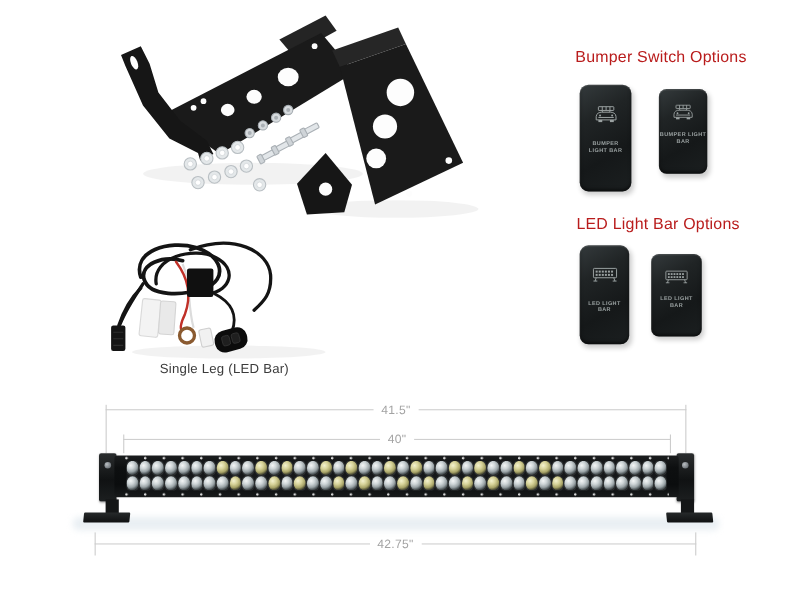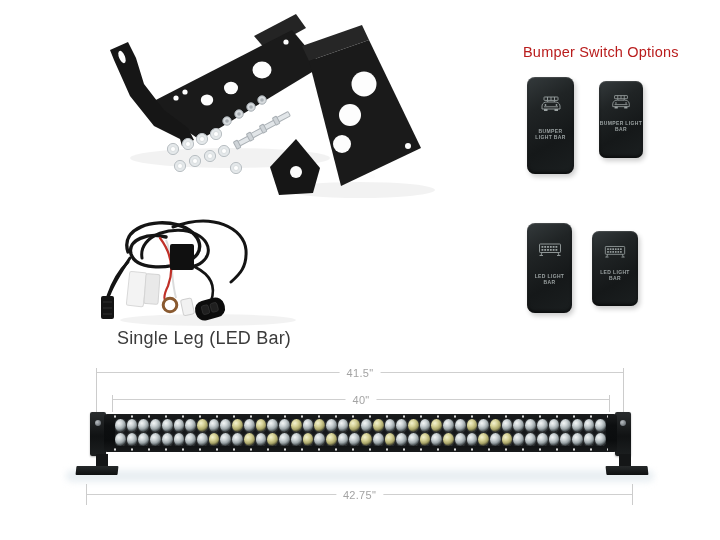--- a/index.html
+++ b/index.html
@@ -28,21 +28,21 @@
   .tall .glyph{margin-top:19px;}
   .short .glyph{margin-top:13px;transform:scale(.92);}
   .sw-label{
     margin-top:15px;text-align:center;font-size:5px;line-height:6px;letter-spacing:.35px;
     color:#9aa1a1;font-weight:700;
   }
   .short .sw-label{margin-top:9px;}
   
   .caption{
     position:absolute;left:98px;top:328px;width:212px;text-align:center;
-    font-size:18px;color:#3b3b3b;letter-spacing:.2px;
+    font-size:12px;color:#3b3b3b;letter-spacing:.2px;
   }
   
   .photo{position:absolute;}
   #brackets-photo{left:30px;top:0px;}
   #harness-photo{left:98px;top:212px;}
   
   .dim{position:absolute;height:1px;background:#cfcfcf;}
   .dim .tick{position:absolute;width:1px;background:#cccccc;}
   .dim .tick.left{left:0;}
   .dim .tick.right{right:0;}
@@ -257,20 +257,21 @@
         <circle cx="17.5" cy="9" r="0.9" fill="#9aa1a1" stroke="none"></circle>
       <rect x="5" y="13" width="3.5" height="2" fill="#9aa1a1" stroke="none"></rect>
         <rect x="15.5" y="13" width="3.5" height="2" fill="#9aa1a1" stroke="none"></rect>
     </svg>
     <div class="sw-label">
       <div>BUMPER LIGHT</div>
       <div>BAR</div>
     </div>
   </div>
 
+  <div id="heading-led" class="heading">LED Light Bar Options</div>
 
   <div id="led-switch-tall" class="switch tall">
     <svg class="glyph" width="26" height="16" viewBox="0 0 26 16" fill="none" stroke="#9aa1a1" stroke-width="0.9">
       <rect x="2.5" y="2" width="21" height="8.5" rx="0.8"></rect>
       <g fill="#9aa1a1" stroke="none">
         <rect x="4.5" y="4" width="1.8" height="1.8"></rect>
           <rect x="7.3" y="4" width="1.8" height="1.8"></rect>
           <rect x="10.1" y="4" width="1.8" height="1.8"></rect>
           <rect x="12.9" y="4" width="1.8" height="1.8"></rect>
           <rect x="15.7" y="4" width="1.8" height="1.8"></rect>

